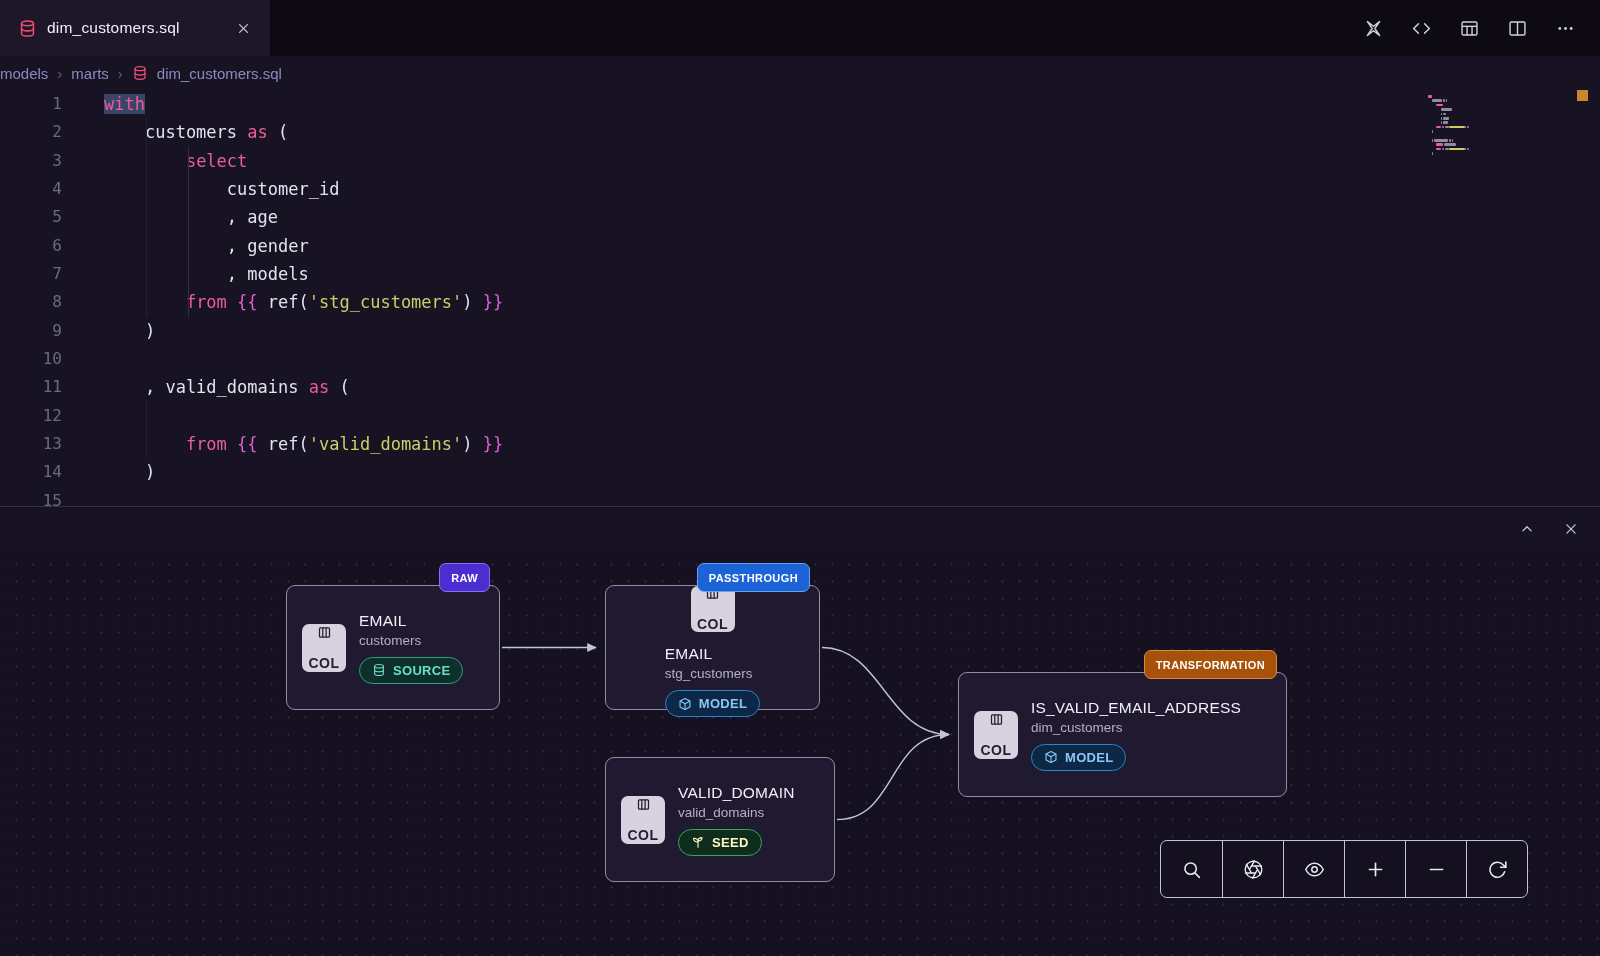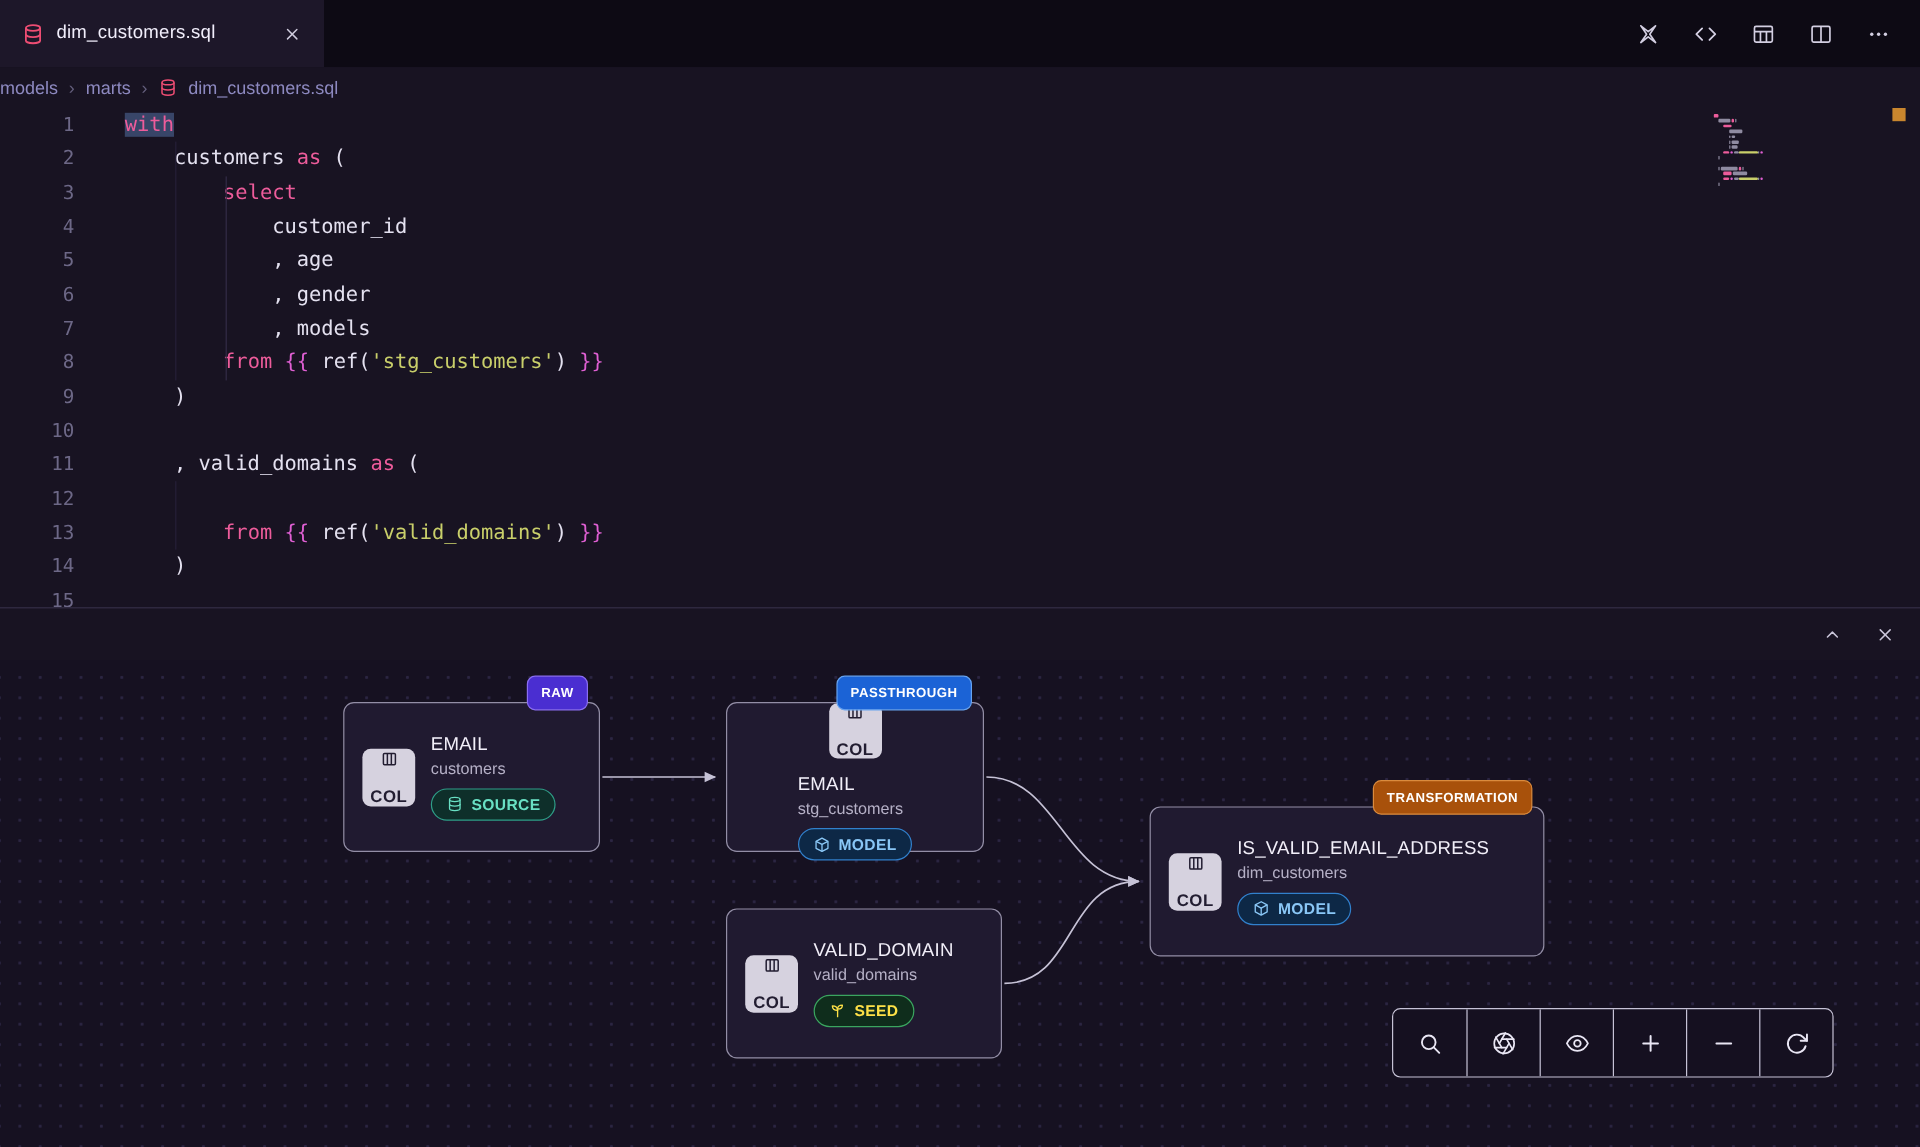--- a/index.html
+++ b/index.html
@@ -67,21 +67,21 @@
   .chip-ico svg{width:100%;height:100%}
   .col-chip .chip-label{font-size:14px;font-weight:700;letter-spacing:.4px;margin-top:15px}
   .node-body{display:flex;flex-direction:column;align-items:flex-start}
   .node-title{font-size:15.5px;color:#f2eff9;font-weight:500;letter-spacing:.2px}
   .node-sub{font-size:13.5px;color:#b5b0c6;margin-top:3px}
   .pill{display:inline-flex;align-items:center;gap:7px;height:27px;padding:0 12px;border-radius:14px;border:1px solid;font-size:13px;font-weight:600;letter-spacing:.3px;margin-top:9px}
   .pill-ico{width:14px;height:14px;display:inline-flex}
   .pill-ico svg{width:100%;height:100%}
   .pill.source{color:#69e0c4;border-color:#2f9e88;background:#0e2f2a}
   .pill.model{color:#8ac7f6;border-color:#3180cc;background:#0d2846}
-  .pill.seed{color:#fde047;border-color:#3aa55f;background:#0f2d1c}
+  .pill.seed{color:#fef9c3;border-color:#3aa55f;background:#0f2d1c}
 
   .lin-toolbar{position:absolute;left:1160px;top:290px;display:flex;border:1px solid #c6c2d6;border-radius:7px;background:#151020;overflow:hidden}
   .lt-btn{width:61px;height:56px;display:flex;align-items:center;justify-content:center;color:#e9e6f4;border-left:1px solid #c6c2d6}
   .lt-btn:first-child{border-left:none}
   .lt-ico{width:21px;height:21px;display:inline-flex}
   .lt-ico svg{width:100%;height:100%}
 </style>
 </head>
 <body>
 

